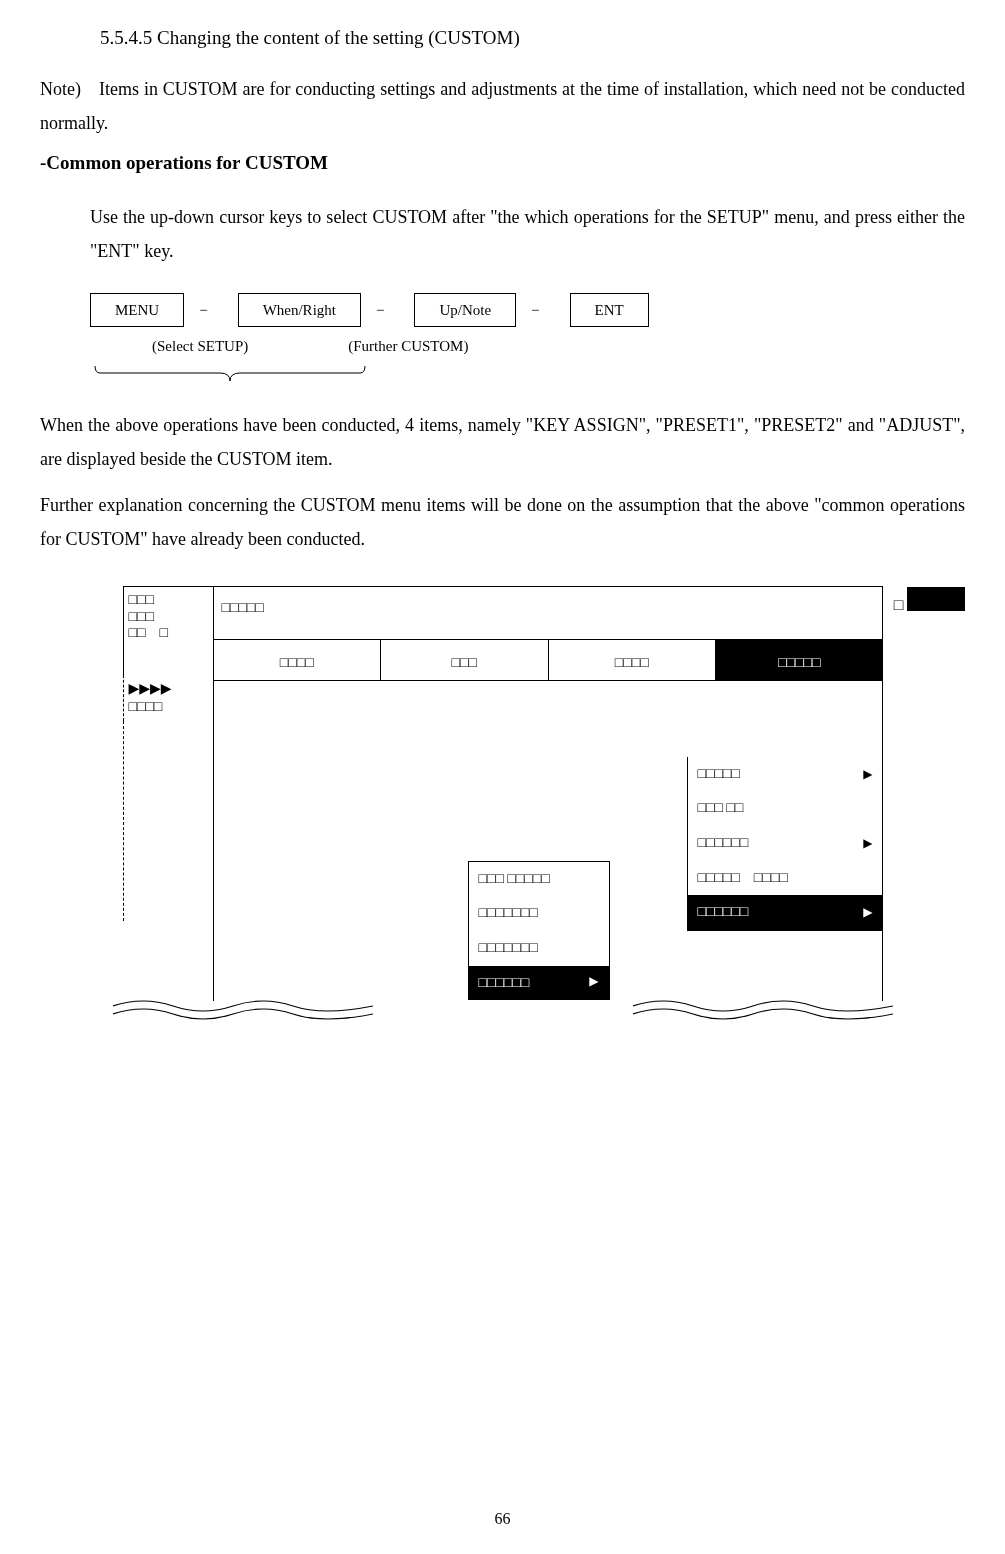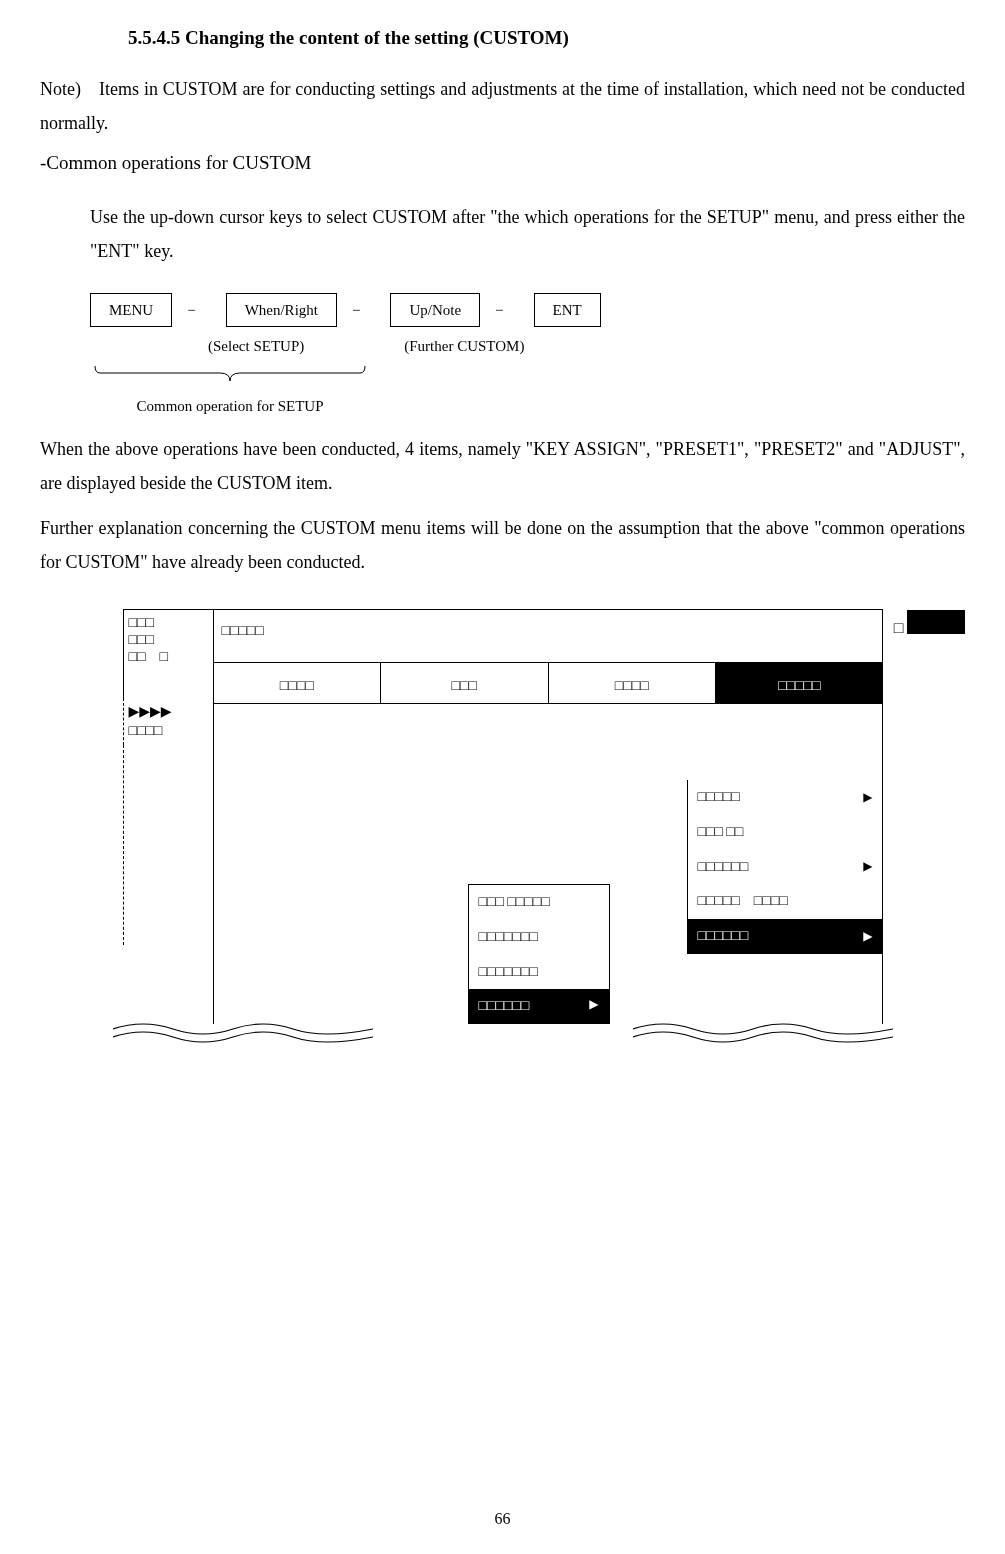--- a/index.html
+++ b/index.html
@@ -6,62 +6,62 @@
       font-family: "Times New Roman", serif;
       font-size: 18px;
       line-height: 1.9;
       margin: 0;
       padding: 20px 40px;
       color: #000;
       width: 1005px;
       box-sizing: border-box;
     }
     .section-title {
-      font-weight: bold;
+      font-weight: normal;
       font-size: 19px;
-      margin-left: 88px;
+      margin-left: 60px;
       margin-bottom: 5px;
     }
     .note-para {
       text-align: justify;
       margin: 16px 0 5px 0;
     }
     .sub-title {
-      font-weight: normal;
+      font-weight: bold;
       font-size: 19px;
       margin: 5px 0;
     }
     .indented-para {
       margin-left: 50px;
       text-align: justify;
     }
     .button-flow {
       margin: 25px 0 10px 50px;
       display: flex;
       align-items: center;
       gap: 15px;
       font-size: 15px;
     }
     .key-box {
       border: 1px solid #000;
-      padding: 2px 18px;
+      padding: 2px 24px;
       display: inline-block;
     }
     .flow-sep {
       font-size: 15px;
     }
     .flow-labels {
       margin-left: 50px;
       display: flex;
       gap: 100px;
       font-size: 15px;
       margin-top: -5px;
     }
     .flow-labels span:first-child {
-      margin-left: 118px;
+      margin-left: 62px;
     }
     .brace-container {
       margin-left: 50px;
       width: 280px;
       position: relative;
     }
     .brace-svg {
       width: 280px;
       height: 25px;
     }
@@ -245,21 +245,20 @@
 
 <div class="flow-labels">
   <span>(Select SETUP)</span>
   <span>(Further CUSTOM)</span>
 </div>
 
 <div class="brace-container">
   <svg class="brace-svg" viewBox="0 0 280 25">
     <path d="M 5 5 Q 5 12 10 12 L 130 12 Q 140 12 140 20 Q 140 12 150 12 L 270 12 Q 275 12 275 5" fill="none" stroke="#000" stroke-width="1"></path>
   </svg>
-  <div class="brace-label">Common operation for SETUP</div>
 </div>
 
 <p class="body-para">When the above operations have been conducted, 4 items, namely "KEY ASSIGN", "PRESET1", "PRESET2" and "ADJUST", are displayed beside the CUSTOM item.</p>
 <p class="body-para">Further explanation concerning the CUSTOM menu items will be done on the assumption that the above "common operations for CUSTOM" have already been conducted.</p>
 
 <div class="diagram-container">
   <div class="diagram-main">
     <div class="left-sidebar">
       <div class="sidebar-top">
         <div>□□□</div>

